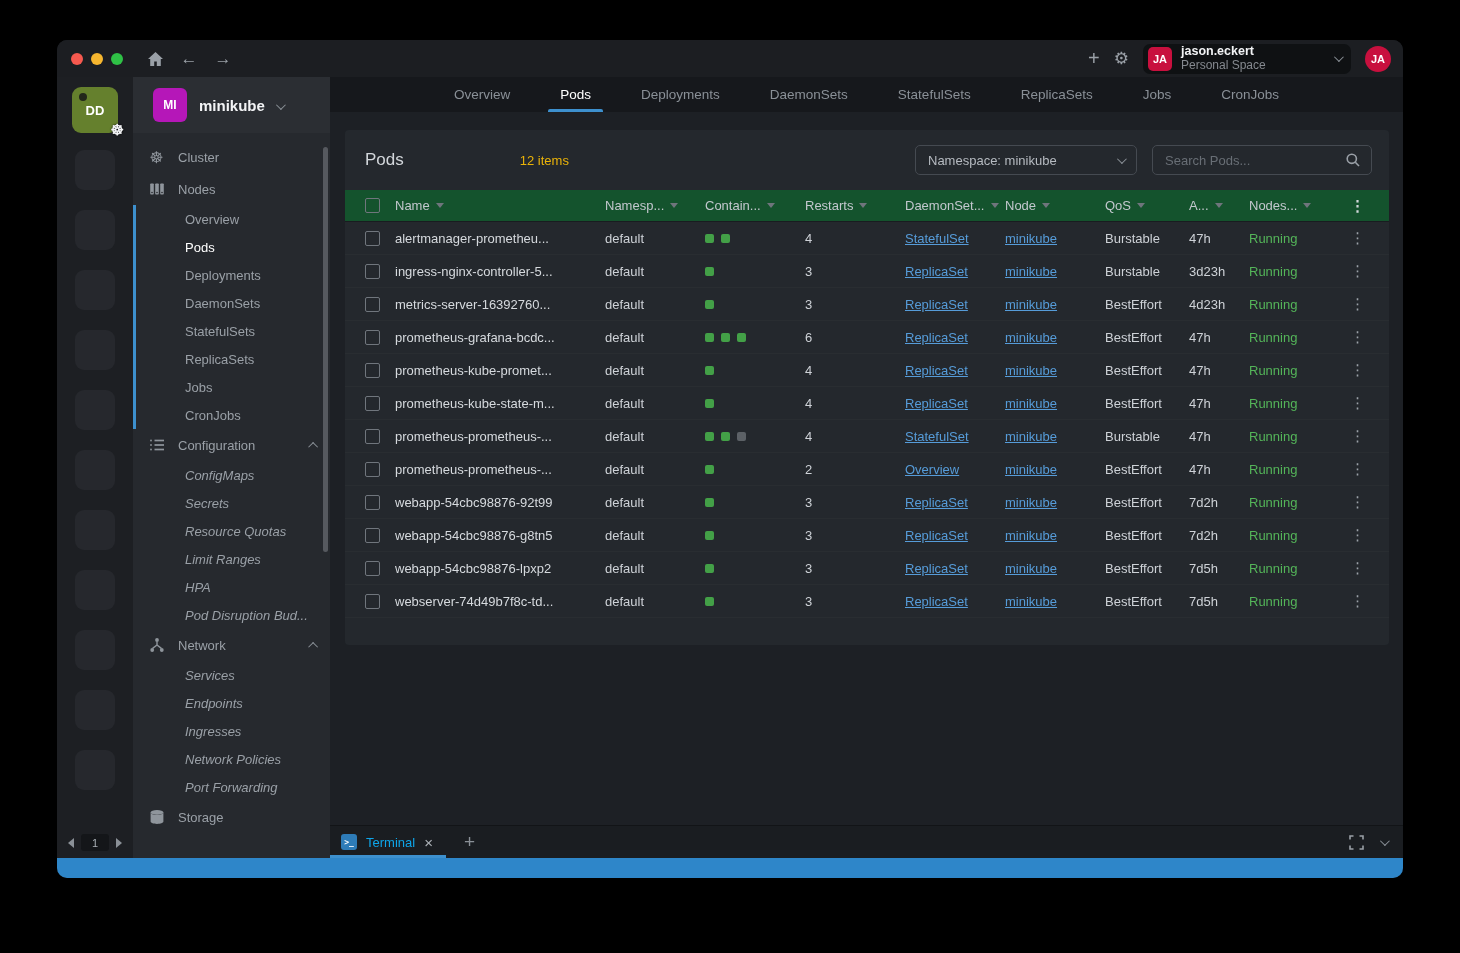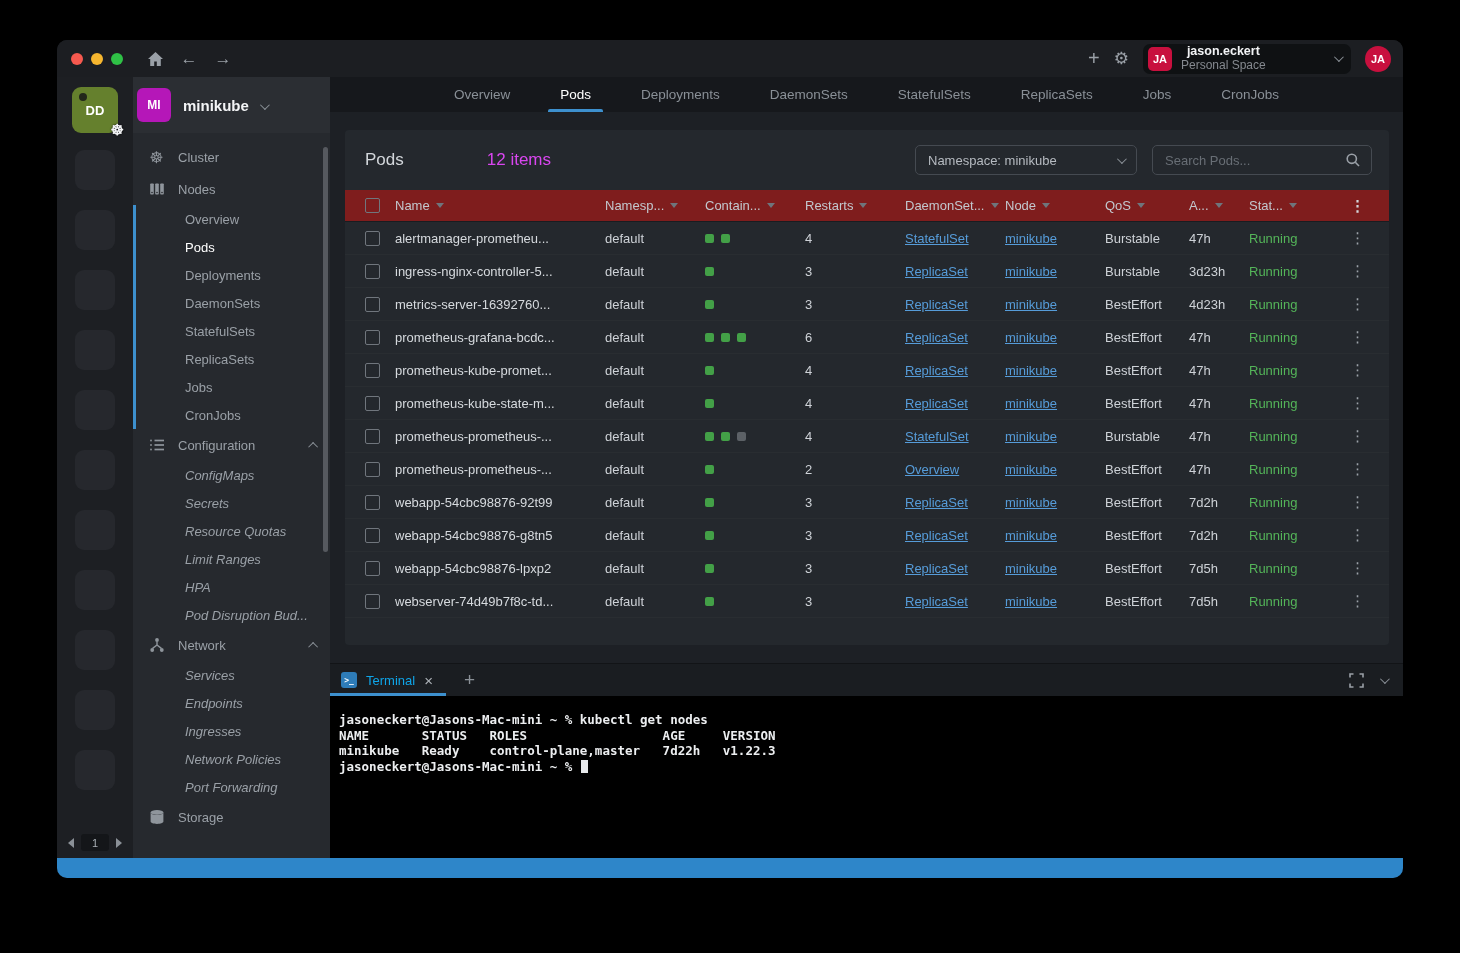--- a/index.html
+++ b/index.html
@@ -11,21 +11,21 @@
   .traffic { display:flex; gap:8px; margin-right:22px; }
   .tl { width:12px; height:12px; border-radius:50%; display:inline-block; }
   .tl.red{ background:#f6594f; } .tl.yellow{ background:#f6b62f; } .tl.green{ background:#2fc146; }
   .tb-icon { color:#9aa0a7; margin-right:14px; display:inline-flex; align-items:center; justify-content:center; width:20px; }
   .tb-arrow { font-size:17px; }
   .tb-right { margin-left:auto; display:flex; align-items:center; gap:14px; }
   .plus-glyph { color:#9aa0a7; font-size:20px; font-weight:400; }
   .gear-glyph { color:#9aa0a7; font-size:17px; }
   .space-pill { background:#0f1113; border-radius:7px; height:30px; display:flex; align-items:center; padding:0 10px 0 5px; width:208px; }
   .ja-sq { width:24px; height:24px; border-radius:5px; background:#c8103e; color:#fff; font-size:11px; font-weight:700; display:flex; align-items:center; justify-content:center; }
-  .pill-text { margin-left:9px; line-height:1.1;text-align:center; }
+  .pill-text { margin-left:9px; line-height:1.1; }
   .pill-name { color:#f2f3f5; font-size:12.5px; font-weight:700; }
   .pill-sub { color:#85898f; font-size:12px; }
   .pill-chev { margin-left:auto; }
   .ja-round { width:26px; height:26px; border-radius:50%; background:#c8103e; color:#fff; font-size:11px; font-weight:700; display:flex; align-items:center; justify-content:center; }
   .chev { width:7px; height:7px; border-right:1.6px solid #8a9097; border-bottom:1.6px solid #8a9097; display:inline-block; }
   .chev.down { transform:rotate(45deg) translateY(-2px); }
   .chev.up { transform:rotate(-135deg) translateY(-2px); }
   .chev.white { border-color:#fff; }
 
   
@@ -40,21 +40,21 @@
   .hot-tile { width:40px; height:40px; background:#26282d; border-radius:9px; }
   .hot-pager { position:absolute; bottom:7px; left:0; width:100%; display:flex; align-items:center; justify-content:center; gap:7px; }
   .pg-arrow { width:0; height:0; border-top:5px solid transparent; border-bottom:5px solid transparent; }
   .pg-arrow.left { border-right:6px solid #8a9097; }
   .pg-arrow.right { border-left:6px solid #8a9097; }
   .pg-box { width:28px; height:17px; background:#141619; border-radius:3px; color:#aab0b6; font-size:11px; display:flex; align-items:center; justify-content:center; }
 
   
   .sidebar { width:197px; background:#26292e; flex:none; position:relative; overflow:hidden; font-size:13px; }
   .sb-scroll { position:absolute; right:2px; top:70px; width:5px; height:405px; border-radius:3px; background:#56595f; }
-  .sb-head { height:56px; display:flex; align-items:center; padding-left:4px; background:#2b2e33; }
+  .sb-head { height:56px; display:flex; align-items:center; padding-left:20px; background:#2b2e33; }
   .mi-avatar { width:34px; height:34px; border-radius:6px; background:#b517b8; color:#fff; font-size:12px; font-weight:700; display:flex; align-items:center; justify-content:center; }
   .mi-name { color:#f3f4f6; font-weight:700; font-size:15px; margin-left:12px; }
   .mi-chev { margin-left:11px; margin-top:2px; }
   .sb-nav { padding-top:8px; }
   .sb-item { height:32px; display:flex; align-items:center; padding:0 12px 0 15px; color:#9aa0a7; cursor:default; }
   .sb-item .sb-icon { width:17px; display:inline-flex; justify-content:center; margin-right:13px; color:#8f959c; font-size:15px; }
   .sb-item.active { background:#3d90ce; color:#fff; }
   .sb-item.active .sb-icon { color:#fff; }
   .sb-item .spacer { flex:1; }
   .sb-children { border-left:3px solid #3d90ce; }
@@ -66,30 +66,30 @@
   .main { flex:1; display:flex; flex-direction:column; min-width:0; }
   .tabbar { height:35px; background:#16181c; flex:none; display:flex; align-items:stretch; justify-content:center; gap:46px; }
   .tab { display:flex; align-items:center; color:#8a9097; font-size:13.5px; position:relative; padding:0 2px; }
   .tab.active { color:#ffffff; }
   .tab.active::after { content:""; position:absolute; left:-10px; right:-10px; bottom:0; height:3px; background:#3d90ce; border-radius:2px 2px 0 0; }
 
   .content { flex:1; background:#1d2025; padding:18px 14px 18px 15px; min-height:0; }
   .panel { background:#24282d; border-radius:4px; height:515px; overflow:hidden; }
   .panel-head { height:60px; display:flex; align-items:center; padding:0 17px 0 20px; }
   .panel-title { color:#d3d7db; font-size:17px; }
-  .items-count { color:#d946ef; font-size:17px; margin-left:83px; }
+  .items-count { color:#eab308; font-size:13px; margin-left:116px; }
   .ph-spacer { flex:1; }
   .ns-select { width:222px; height:30px; border:1px solid #454a51; border-radius:5px; display:flex; align-items:center; padding:0 12px; color:#b6bbc1; font-size:13px; margin-right:15px; }
   .ns-select .chev { margin-left:auto; }
   .search-box { width:220px; height:30px; border:1px solid #454a51; border-radius:5px; display:flex; align-items:center; padding:0 10px 0 12px; }
   .search-box input { flex:1; background:transparent; border:none; outline:none; color:#c6cad0; font-size:13px; font-family:"Liberation Sans",sans-serif; min-width:0; }
   .search-box input::placeholder { color:#686e75; }
 
   .tgrid { display:grid; grid-template-columns:30px 210px 100px 100px 100px 100px 100px 84px 60px 88px 1fr; align-items:center; padding:0 20px; }
-  .thead { height:32px; background:#7f1d1d; border-bottom:1px solid #191c20; color:#c3c8ce; font-size:13px; }
+  .thead { height:32px; background:#14532d; border-bottom:1px solid #191c20; color:#c3c8ce; font-size:13px; }
   .th { display:flex; align-items:center; gap:6px; }
   .sort { width:0; height:0; border-left:4px solid transparent; border-right:4px solid transparent; border-top:5px solid #6f757c; display:inline-block; }
   .checkbox { width:15px; height:15px; border:1.5px solid #70767d; border-radius:2px; display:inline-block; }
   .kebab { color:#9ba1a8; font-size:15px; text-align:right; padding-right:4px; }
   .thead .kebab { color:#d2d6da; font-weight:700; }
 
   .trow { height:33px; color:#ced2d7; font-size:13px; border-bottom:1px solid rgba(255,255,255,0.025); }
   .cell-name { color:#d6dade; white-space:nowrap; overflow:hidden; }
   .sq { width:9px; height:9px; border-radius:2px; display:inline-block; margin-right:7px; }
   .sq.on { background:#43a047; } .sq.off { background:#5c6166; }
@@ -331,21 +331,21 @@
               </span>
               <span class="th">
                 <span>QoS</span>
                 <span class="sort"></span>
               </span>
               <span class="th">
                 <span>A...</span>
                 <span class="sort"></span>
               </span>
               <span class="th">
-                <span>Stat...</span>
+                <span>Nodes...</span>
                 <span class="sort"></span>
               </span>
               <span class="kebab">⋮</span>
             </div>
           <div id="tbody">
               <div class="tgrid trow">
                 <span class="checkbox"></span>
                 <span class="cell-name">alertmanager-prometheu...</span>
                 <span>default</span>
                 <span><span class="sq on"></span><span class="sq on"></span></span>
@@ -512,23 +512,17 @@
         </div>
         <span class="term-plus">+</span>
         <span class="term-spacer"></span>
         <span class="term-right">
           <svg class="ic" width="15" height="15" viewBox="0 0 15 15" fill="none" stroke="#9aa0a7" stroke-width="1.6">
               <path d="M1 4.5 V1 h3.5 M10.5 1 H14 v3.5 M14 10.5 V14 h-3.5 M4.5 14 H1 v-3.5"></path>
             </svg>
           <span class="chev down"></span>
         </span>
       </div>
-      <div class="terminal" id="terminal">
-          <div class="tline">jasoneckert@Jasons-Mac-mini ~ % kubectl get nodes</div>
-          <div class="tline">NAME       STATUS   ROLES                  AGE     VERSION</div>
-          <div class="tline">minikube   Ready    control-plane,master   7d22h   v1.22.3</div>
-          <div class="tline">jasoneckert@Jasons-Mac-mini ~ % <span class="cursor"></span></div>
-        </div>
     </div>
   </div>
 
   <div class="statusbar"></div>
 </div>
 
 </body></html>

